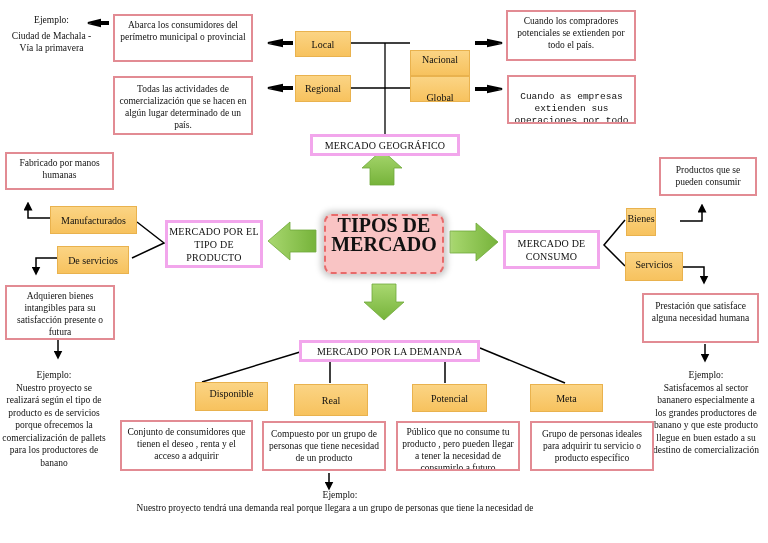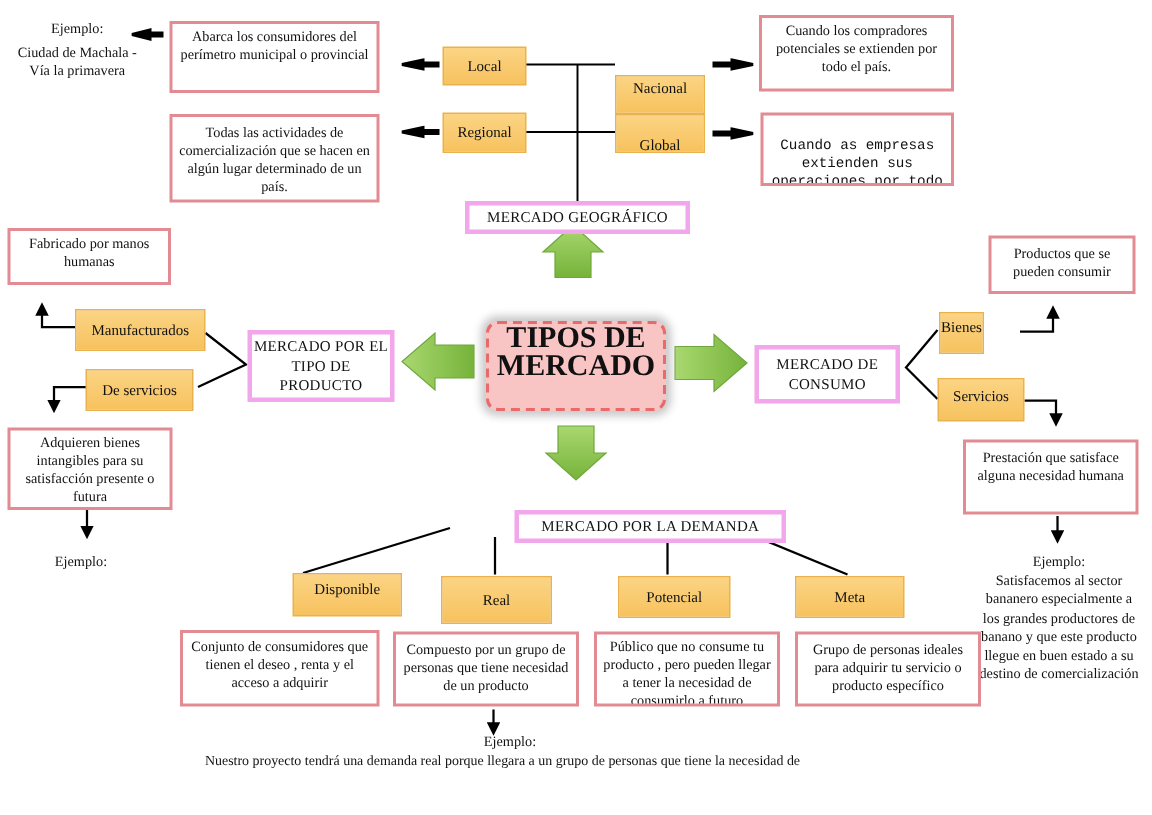--- a/index.html
+++ b/index.html
@@ -125,41 +125,42 @@
   </div>
 <div class="cat" style="left:57px;top:246px;width:72px;height:28px;">
   <span>De servicios</span>
   </div>
 <div class="def" style="left:5px;top:152px;width:109px;height:38px;">
   <span>Fabricado por manos humanas</span></div>
 <div class="def" style="left:5px;top:285px;width:110px;height:55px;">
   <span>Adquieren bienes intangibles para su satisfacción presente o futura</span></div>
 <div class="example" style="left:2px;top:369px;width:104px;">
   <div>Ejemplo:</div>
+  <div>Nuestro proyecto se realizará según el tipo de producto es de servicios porque ofrecemos la comercialización de pallets para los productores de banano</div>
 </div>
 
 <div class="main" style="left:503px;top:230px;width:97px;height:39px;">
   <span>MERCADO DE CONSUMO</span>
 </div>
 <div class="cat" style="left:626px;top:208px;width:30px;height:28px;align-items:flex-start;padding-top:4px;">
   <span>Bienes</span>
   </div>
 <div class="cat" style="left:625px;top:252px;width:58px;height:29px;align-items:flex-start;padding-top:6px;">
   <span>Servicios</span>
   </div>
 <div class="def" style="left:659px;top:157px;width:98px;height:39px;padding-top:5px;">
   <span>Productos que se pueden consumir</span></div>
 <div class="def" style="left:642px;top:293px;width:117px;height:50px;padding-top:5px;">
   <span>Prestación que satisface alguna necesidad humana</span></div>
 <div class="example" style="left:652px;top:369px;width:108px;">
   <div>Ejemplo:</div>
   <div>Satisfacemos al sector bananero especialmente a los grandes productores de banano y que este producto llegue en buen estado a su destino de comercialización</div>
 </div>
 
-<div class="main" style="left:299px;top:340px;width:181px;height:22px;margin-left:44px;">
+<div class="main" style="left:299px;top:340px;width:181px;height:22px;">
   <span>MERCADO POR LA DEMANDA</span>
 </div>
 <div class="cat" style="left:166px;top:382px;width:73px;height:29px;align-items:flex-start;padding-top:5px;margin-left:29px;">
   <span>Disponible</span>
   </div>
 <div class="cat" style="left:294px;top:384px;width:74px;height:32px;">
   <span>Real</span>
   </div>
 <div class="cat" style="left:412px;top:384px;width:75px;height:28px;">
   <span>Potencial</span>

